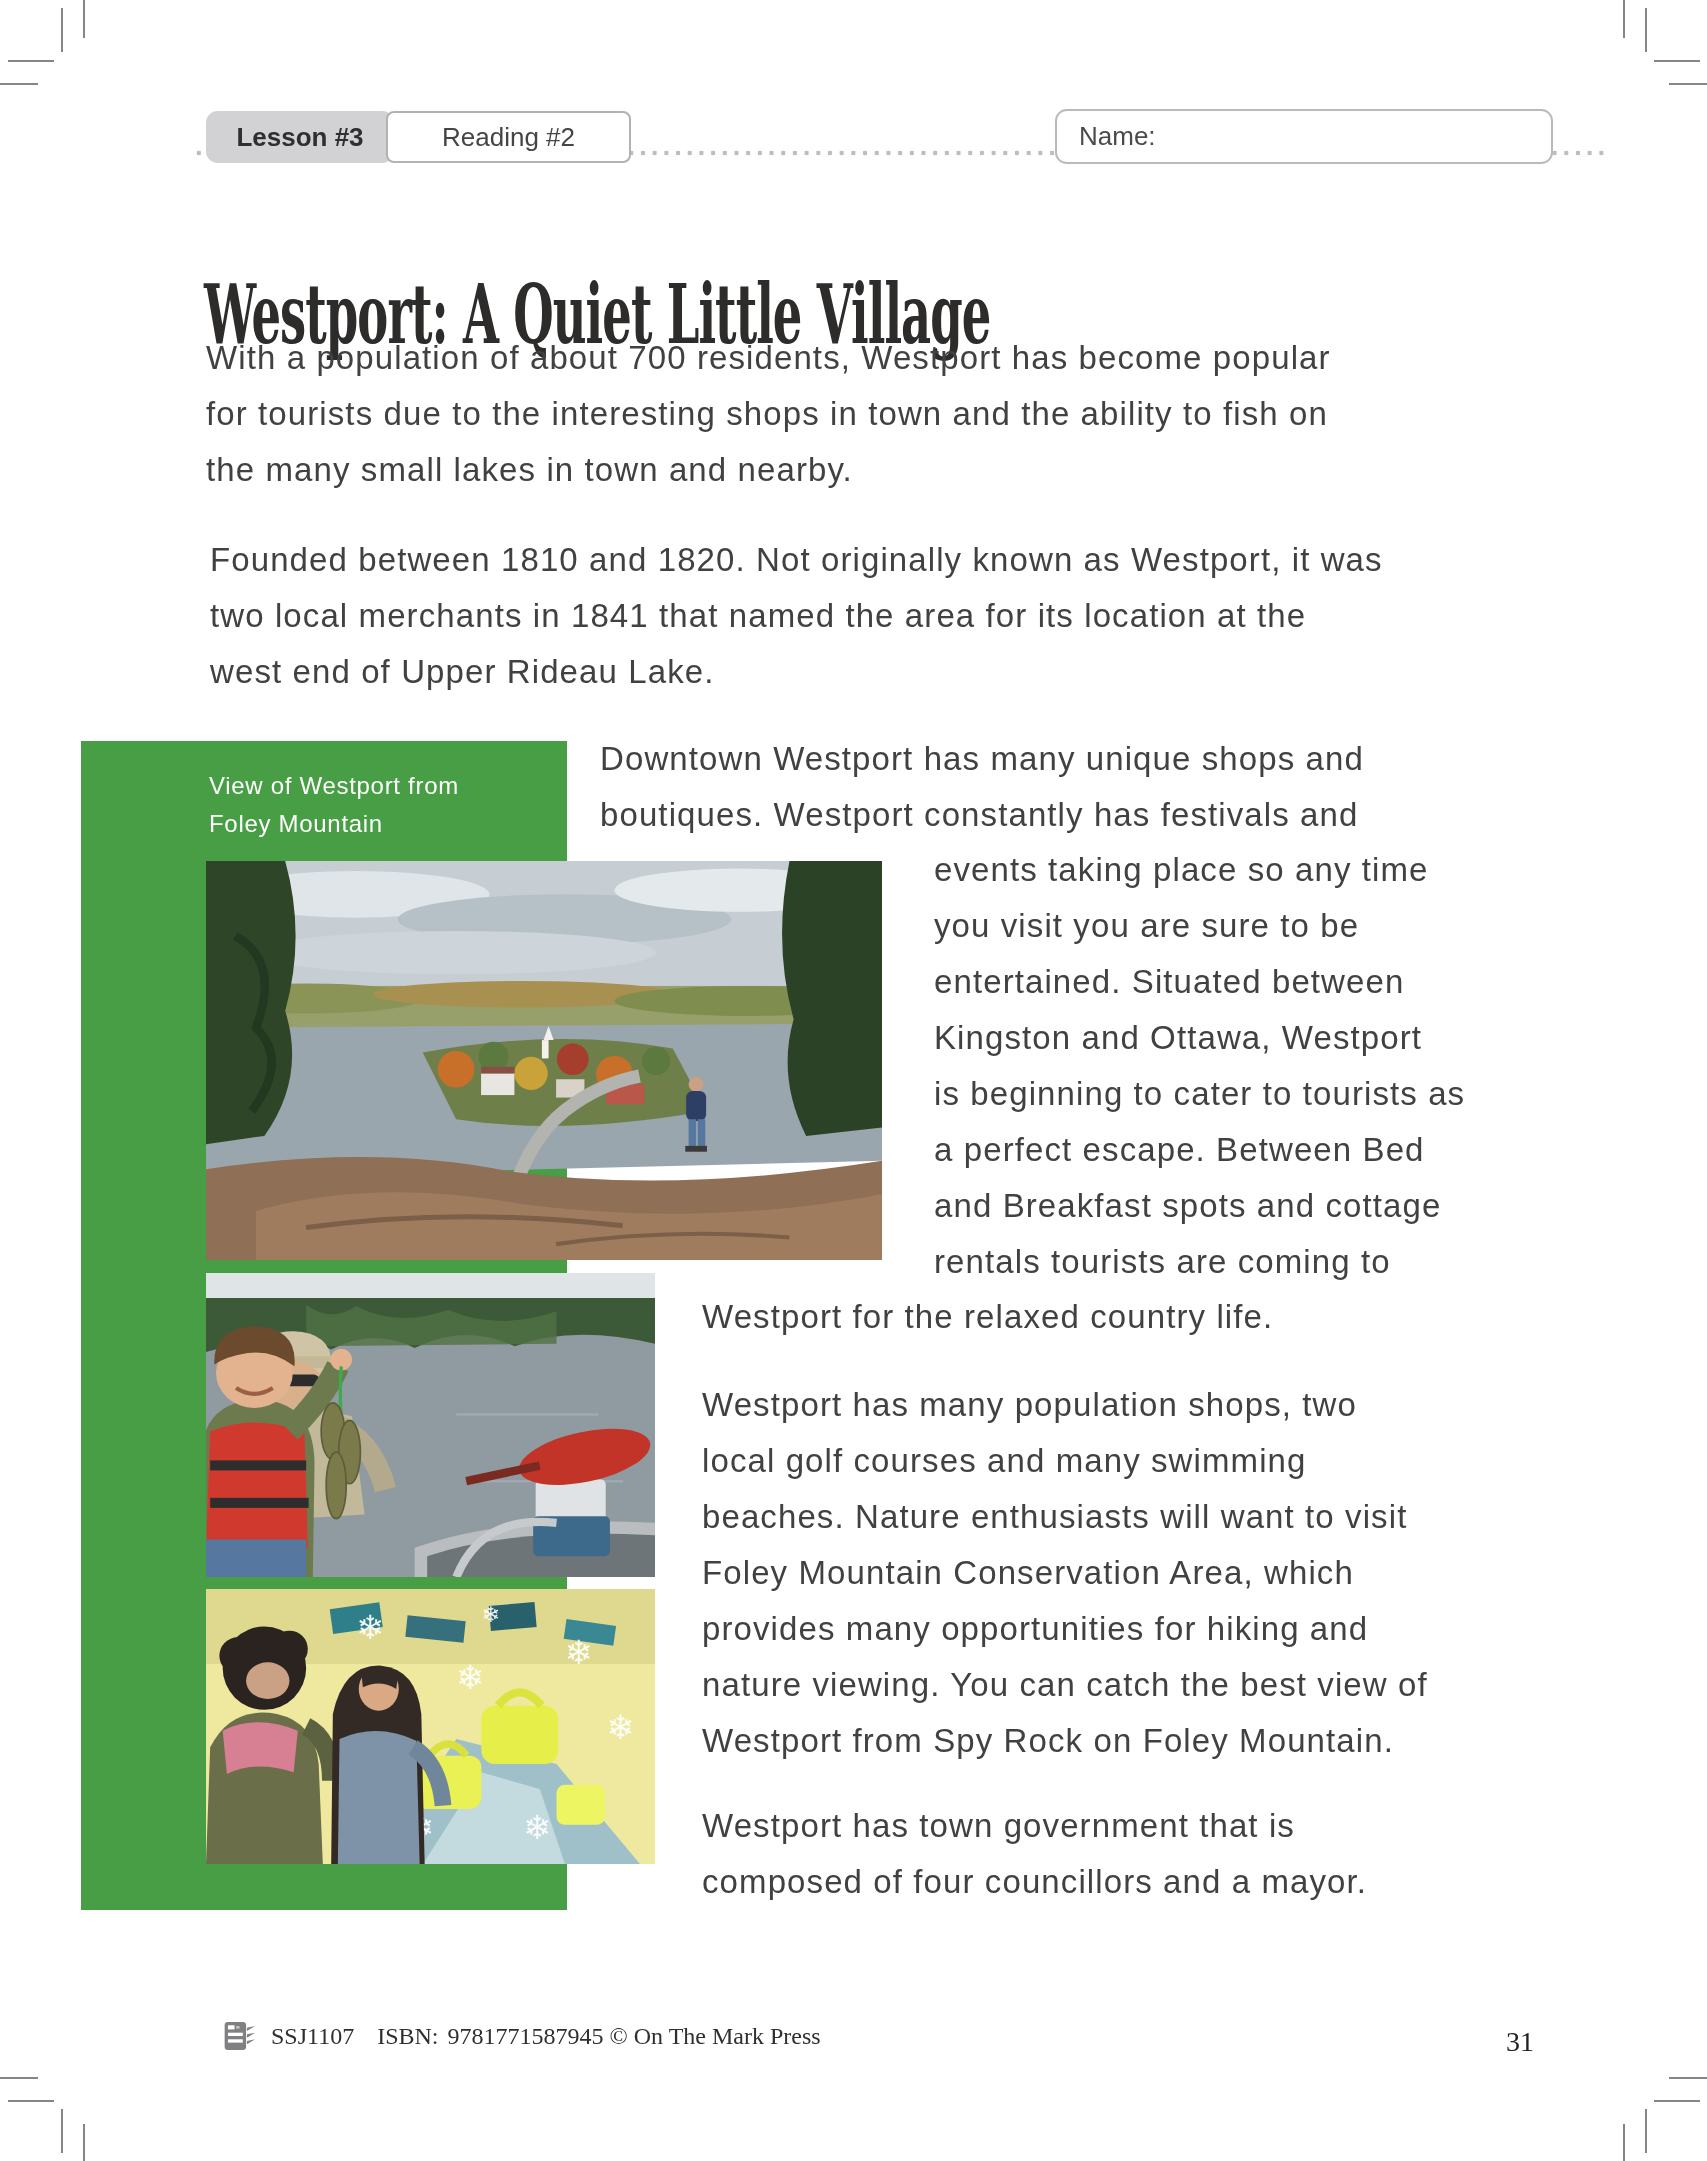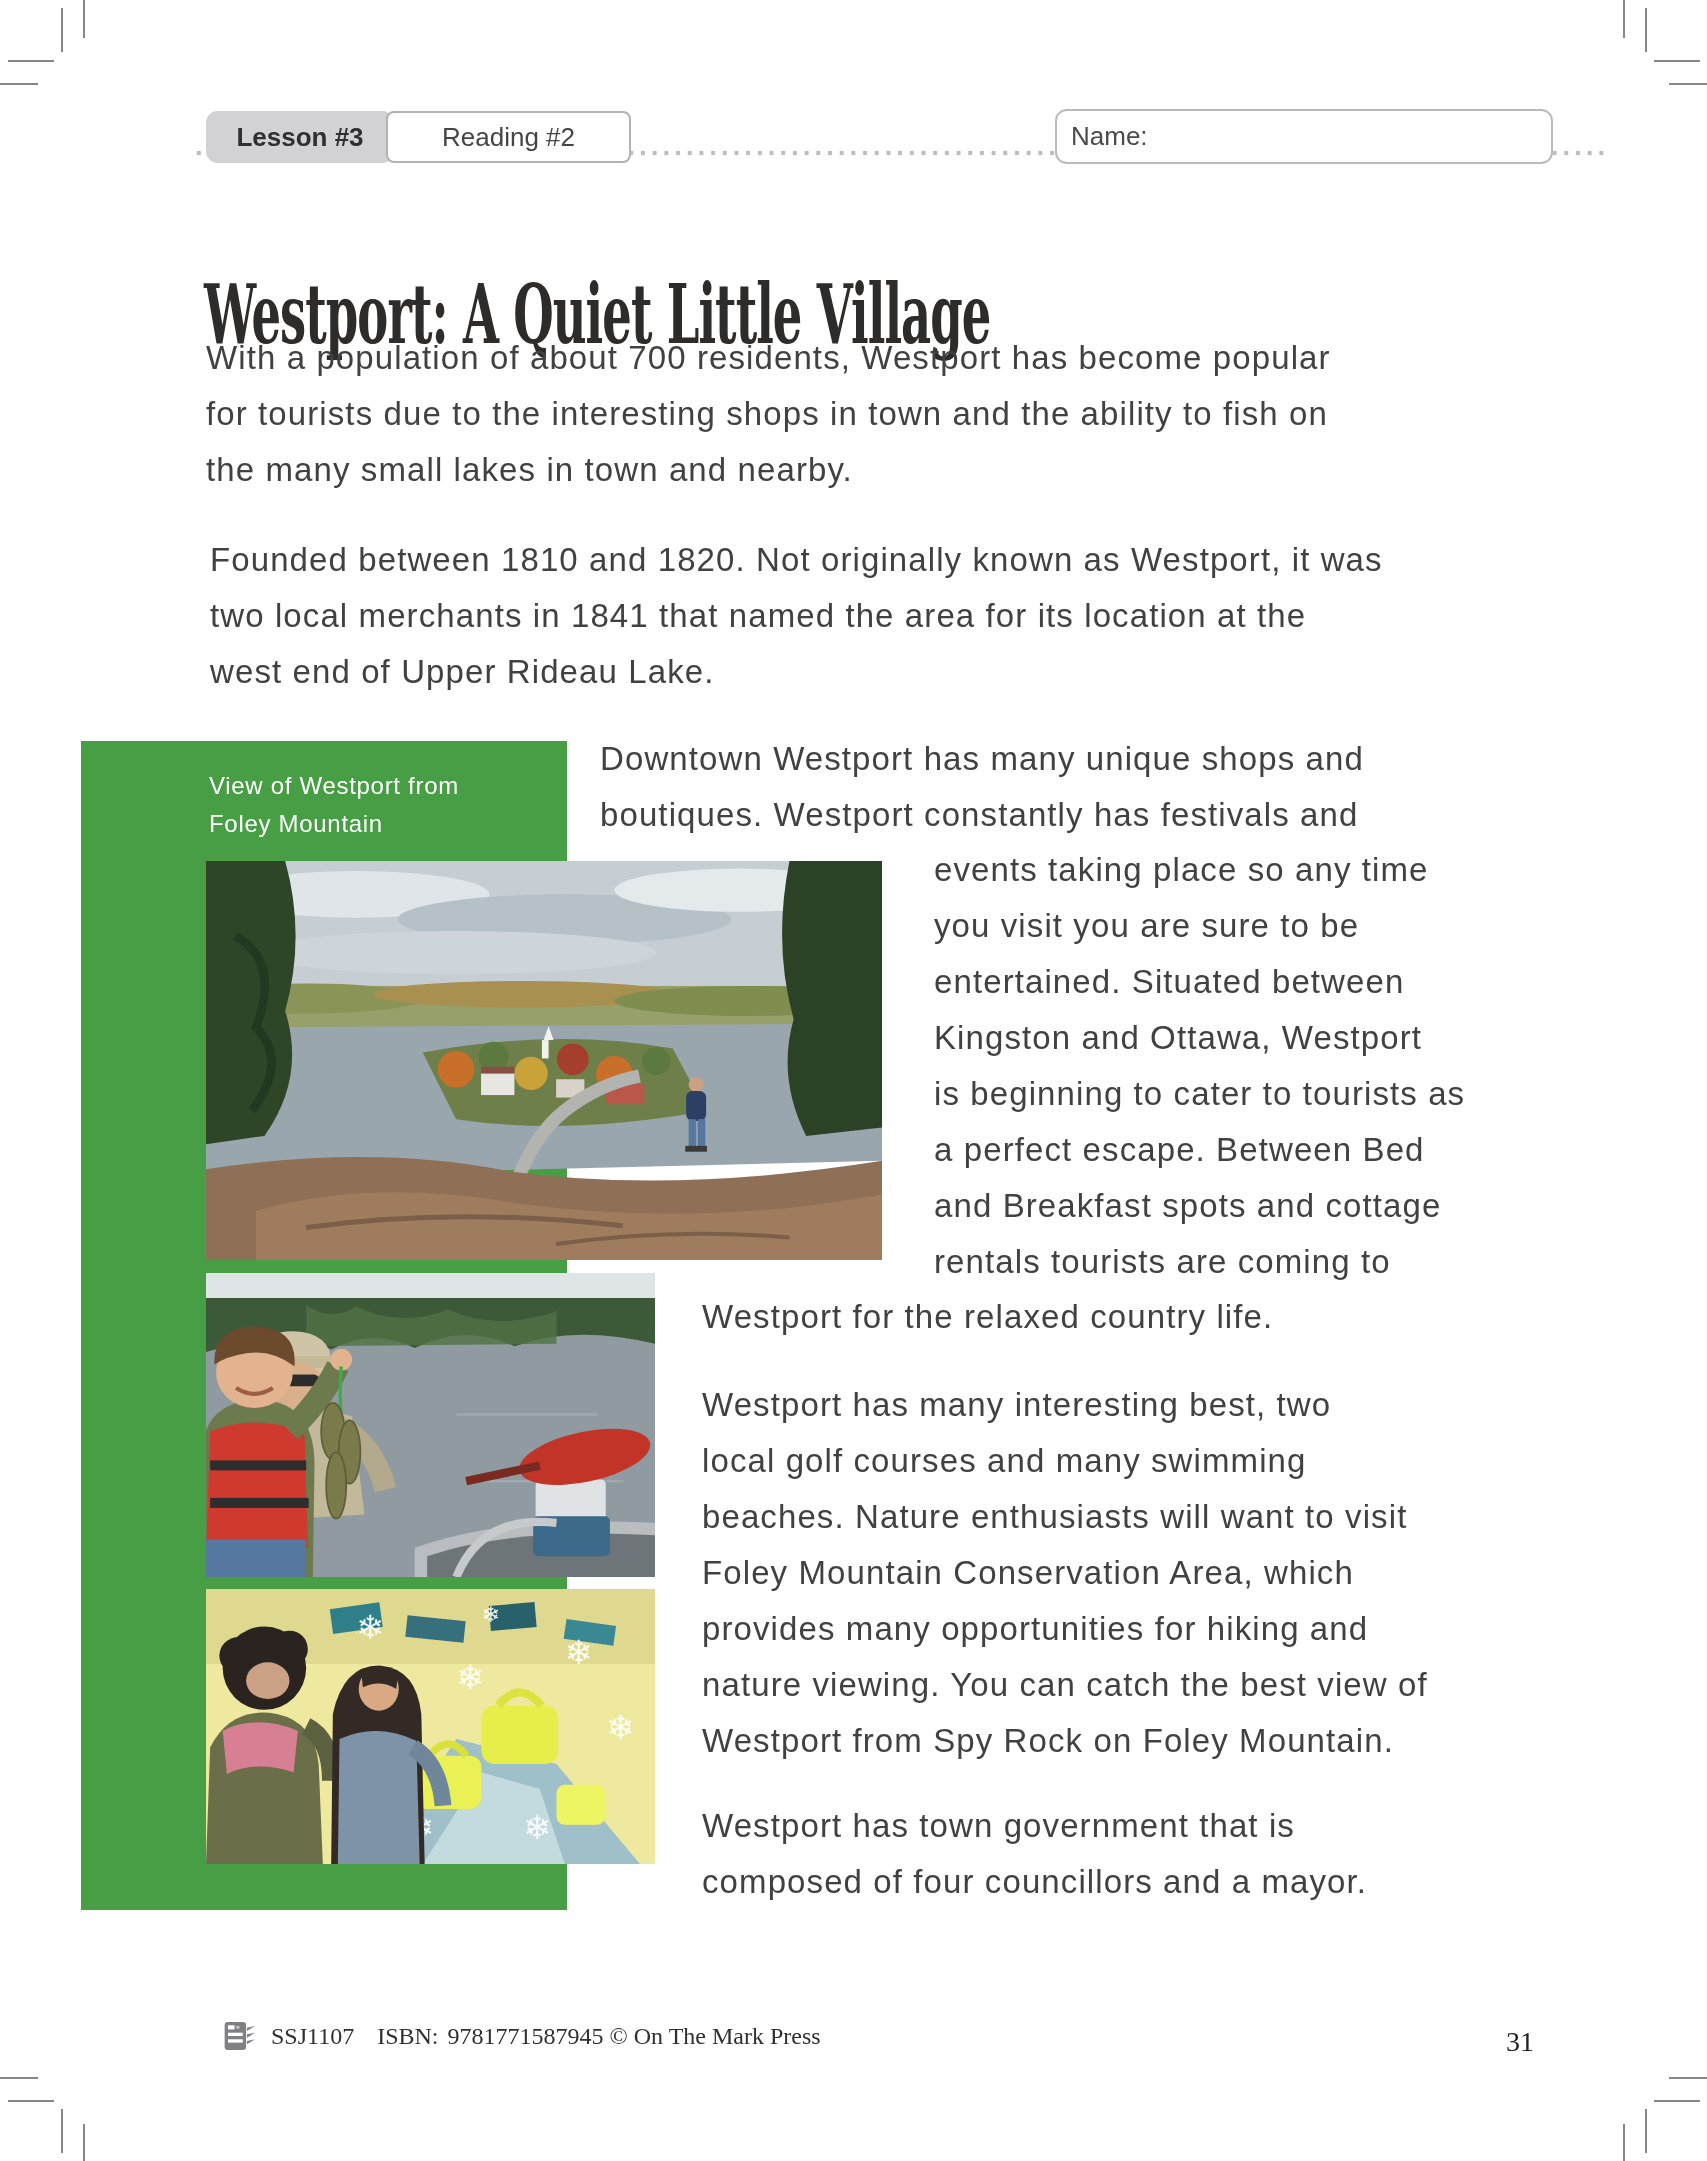--- a/index.html
+++ b/index.html
@@ -16,21 +16,21 @@
     background-image:radial-gradient(circle,#bdbdc0 2.2px,rgba(0,0,0,0) 2.5px);
     background-size:11.7px 5.8px;background-repeat:repeat-x;}
   .tab{position:absolute;top:111px;height:52px;box-sizing:border-box;
        display:flex;align-items:center;justify-content:center;font-size:26px;}
   #lesson-tab{left:206px;width:188px;background:#d2d2d4;border-radius:11.7px;
        color:#2f2f31;font-weight:bold;}
   #reading-tab{left:386px;width:245px;background:#ffffff;border:2.5px solid #b2b2b5;
        border-radius:8px;color:#454547;}
   #name-box{position:absolute;left:1055px;top:109px;width:498px;height:55px;box-sizing:border-box;
        background:#ffffff;border:2.5px solid #bababc;border-radius:11.7px;
-       display:flex;align-items:center;padding-left:14px;font-size:26px;color:#4a4a4c;}
+       display:flex;align-items:center;padding-left:22px;font-size:26px;color:#4a4a4c;}
 
   
   #title{position:absolute;left:204px;top:215px;font-family:"DejaVu Serif","Liberation Serif",serif;
      font-weight:bold;font-size:83px;line-height:1.05;color:#2d2c2a;white-space:nowrap;
      transform:scaleX(0.56);transform-origin:left top;letter-spacing:-1.7px;}
 
   
   .para{position:absolute;font-size:33px;line-height:56px;color:#414141;
         letter-spacing:1.1px;font-weight:300;}
   .para div{white-space:nowrap;}
@@ -123,21 +123,21 @@
       <div>events taking place so any time</div>
       <div>you visit you are sure to be</div>
       <div>entertained. Situated between</div>
       <div>Kingston and Ottawa, Westport</div>
       <div>is beginning to cater to tourists as</div>
       <div>a perfect escape. Between Bed</div>
       <div>and Breakfast spots and cottage</div>
       <div>rentals tourists are coming to</div>
     </div>
   <div class="para" id="p4">
-      <div>Westport has many interesting best, two</div>
+      <div>Westport has many population shops, two</div>
       <div>local golf courses and many swimming</div>
       <div>beaches. Nature enthusiasts will want to visit</div>
       <div>Foley Mountain Conservation Area, which</div>
       <div>provides many opportunities for hiking and</div>
       <div>nature viewing. You can catch the best view of</div>
       <div>Westport from Spy Rock on Foley Mountain.</div>
     </div>
   <div class="para" id="p5">
       <div>Westport has town government that is</div>
       <div>composed of four councillors and a mayor.</div>

